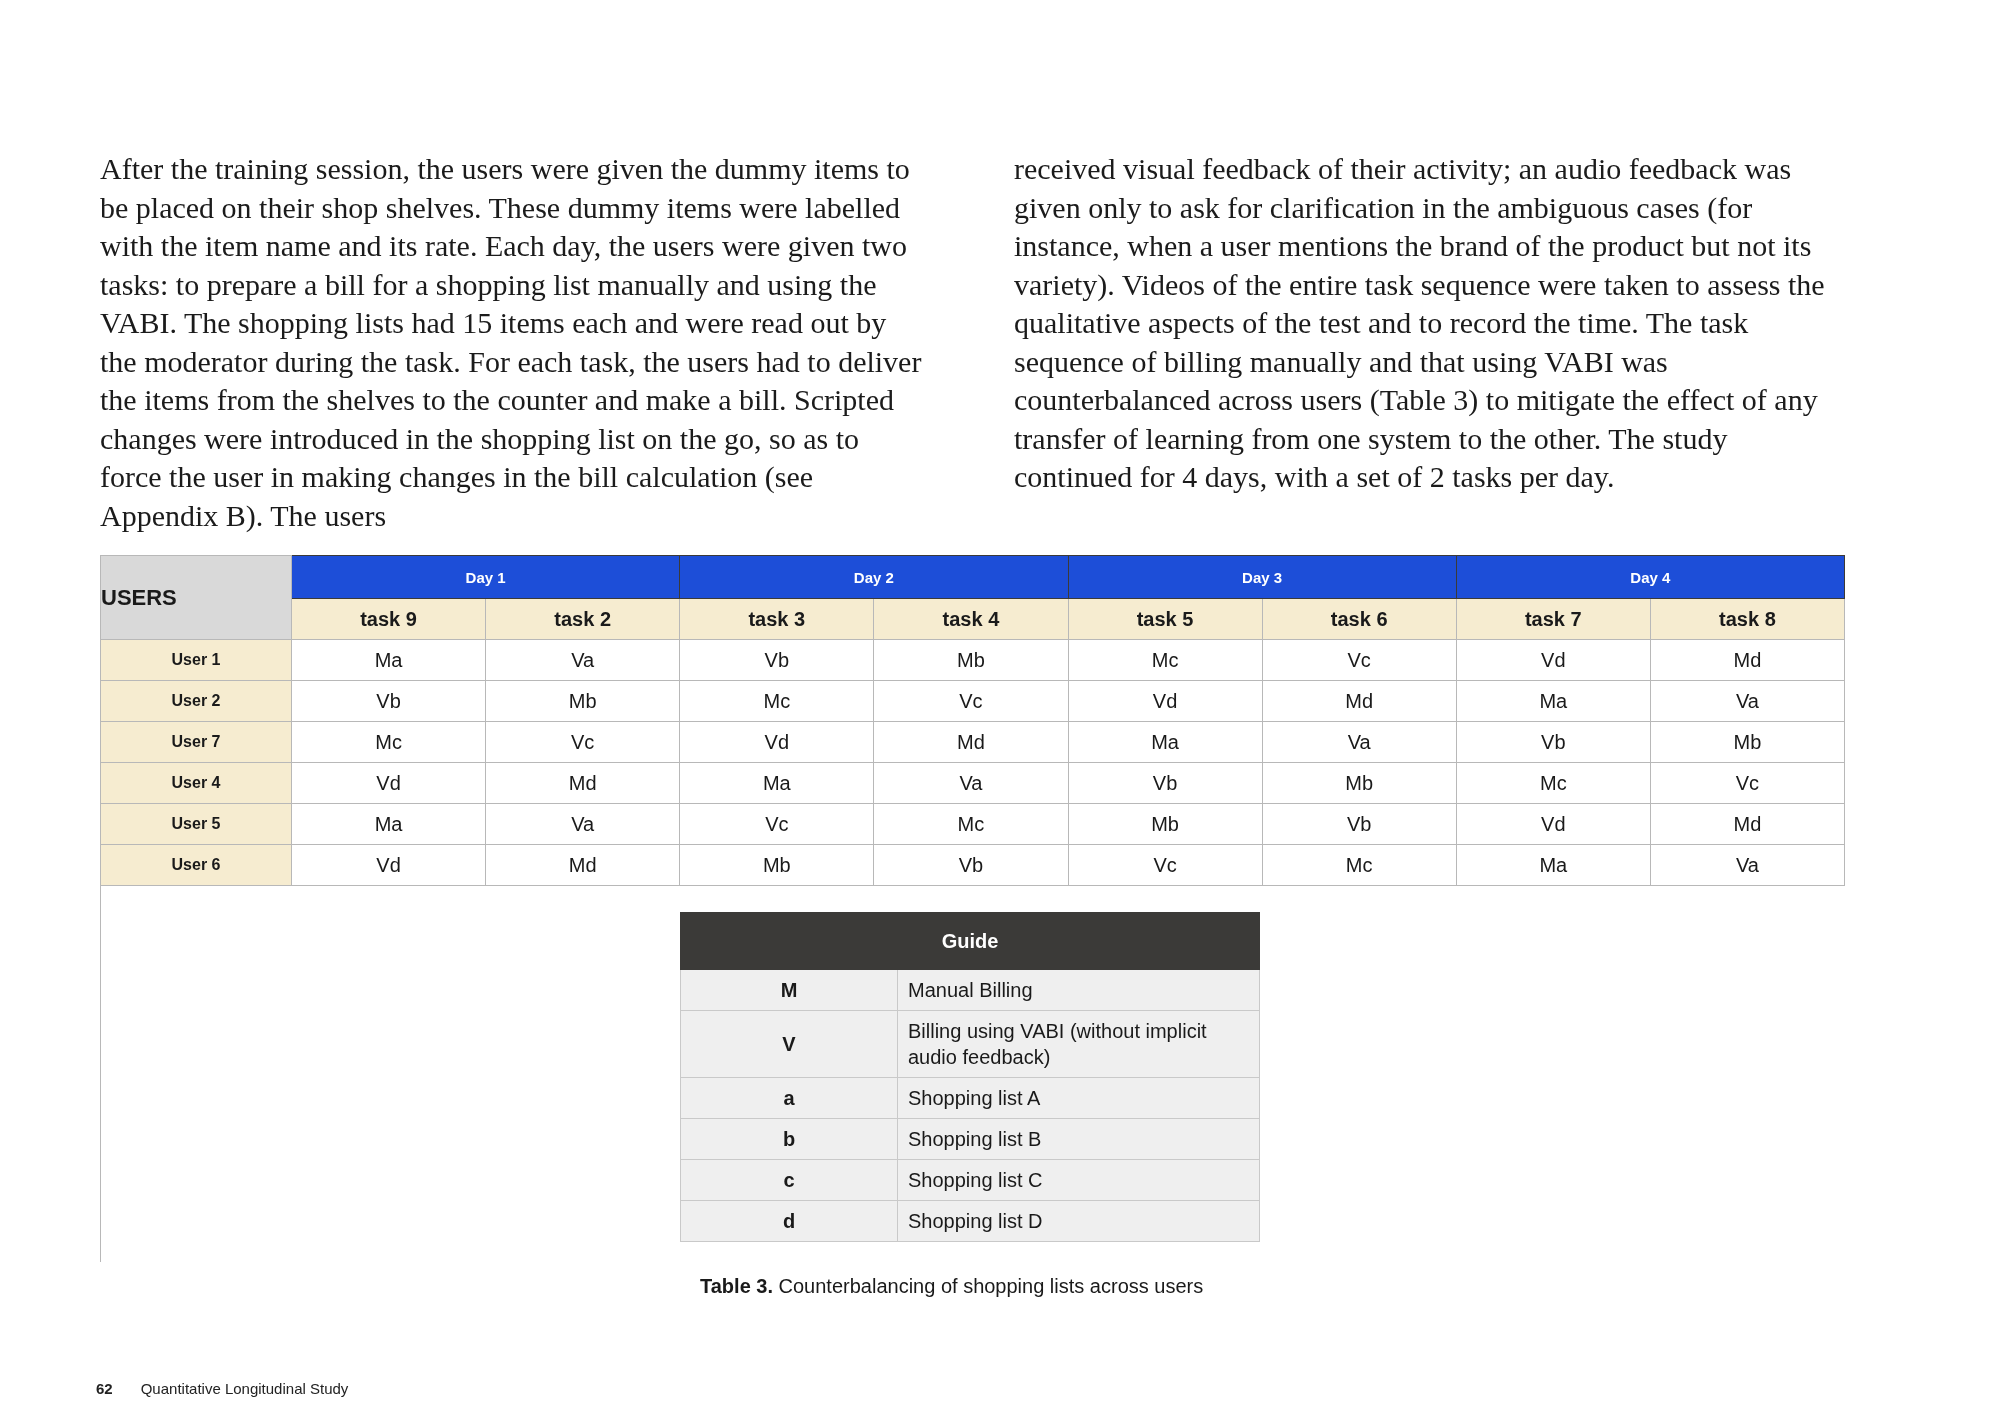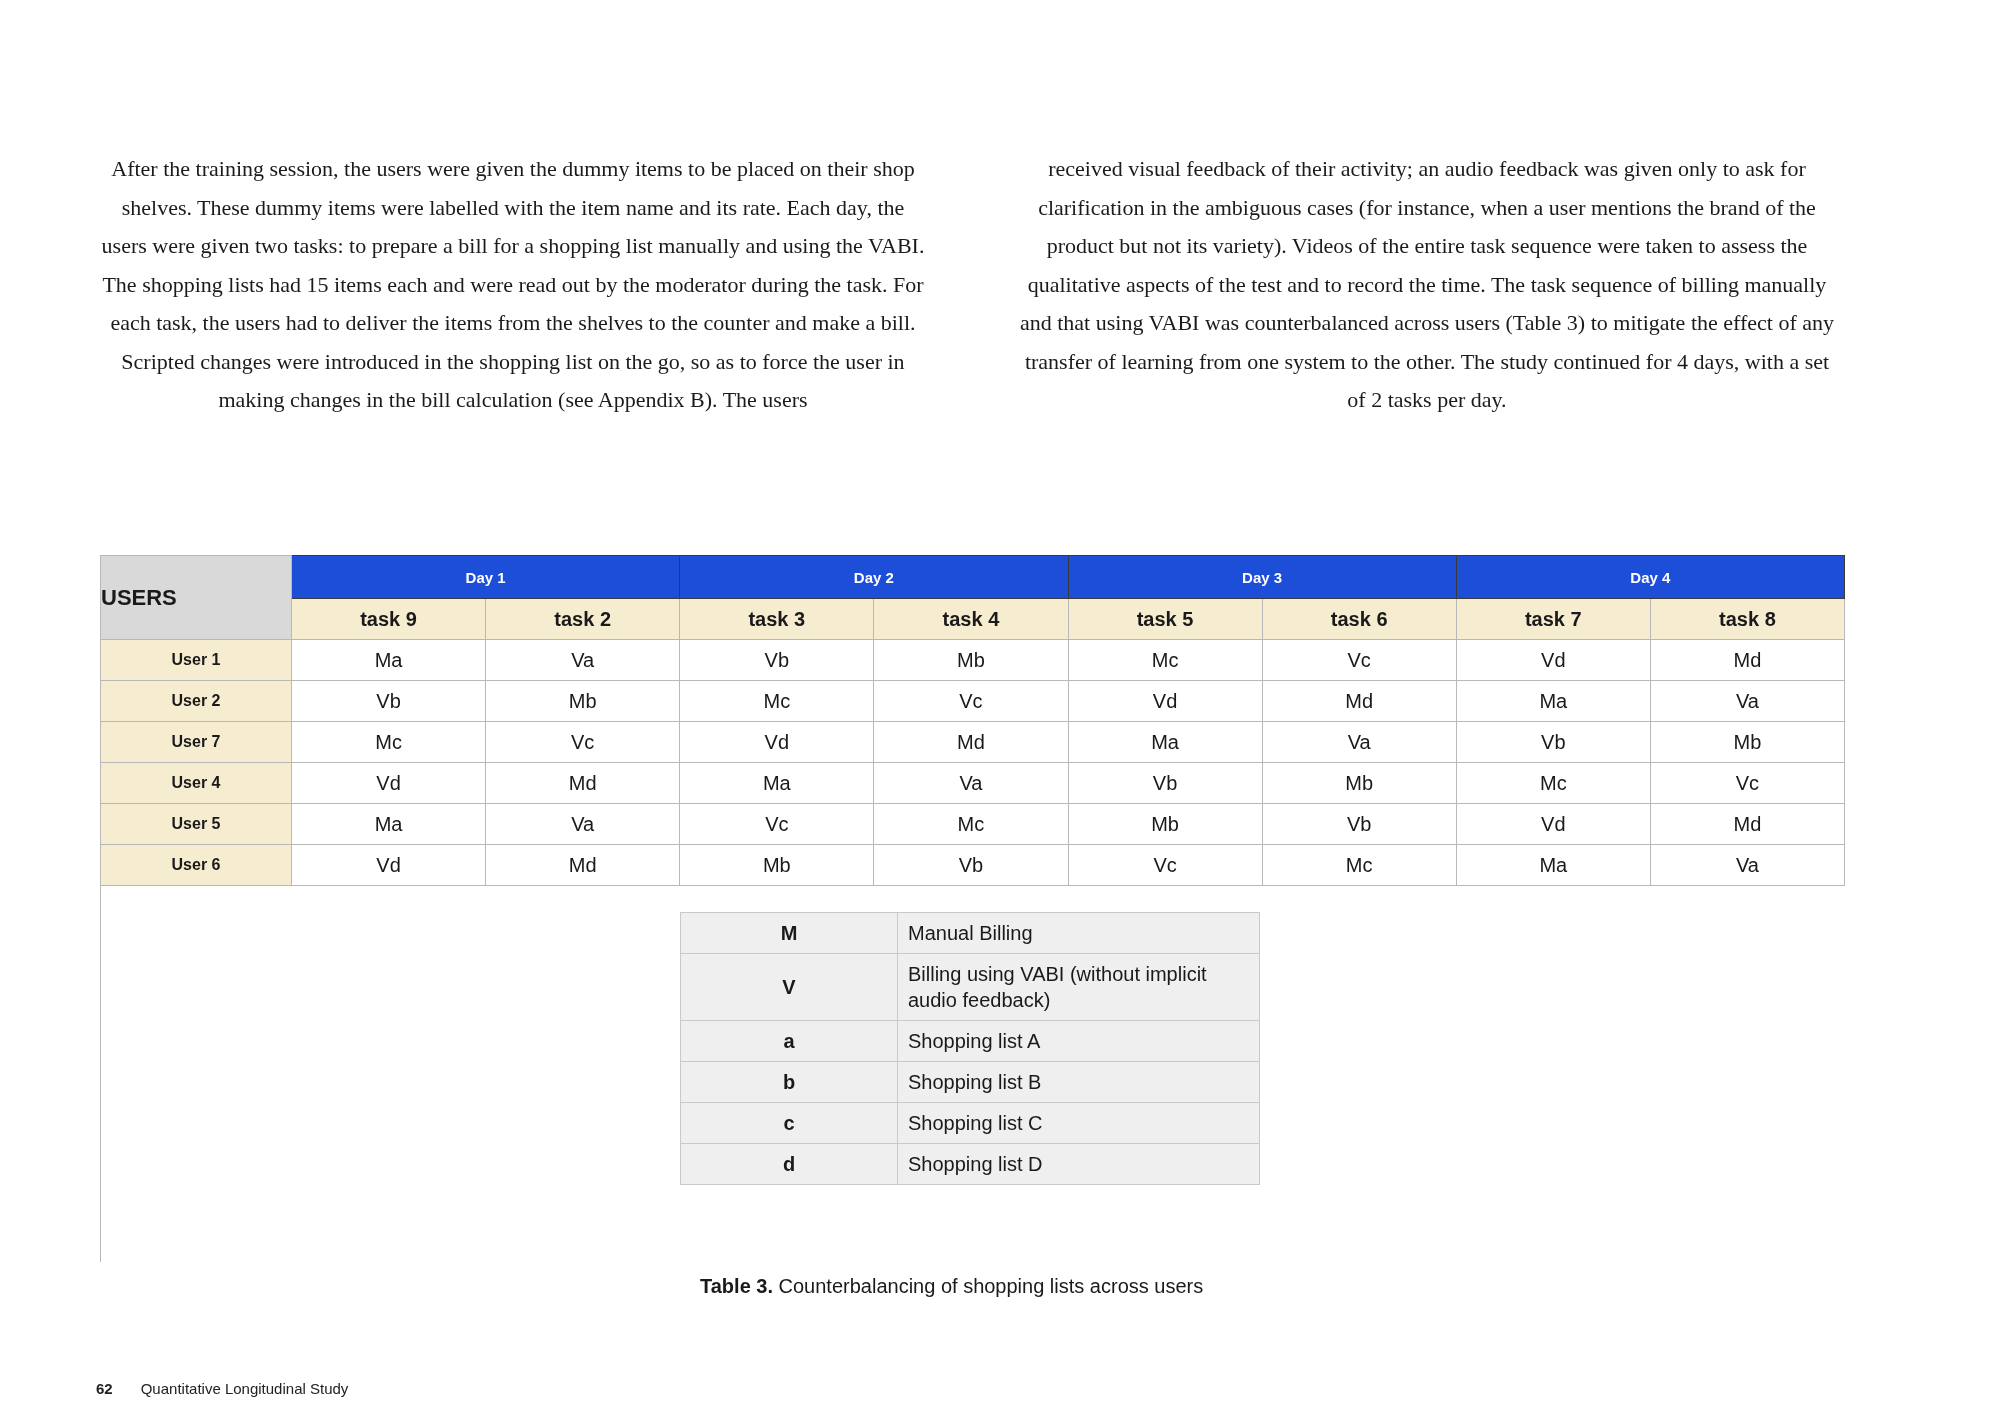--- a/index.html
+++ b/index.html
@@ -31,24 +31,24 @@
     width: 1740px;
     display: flex;
     gap: 88px;
   }
   .col {
     width: 826px;
   }
   .col p {
     margin: 0;
     font-family: "Liberation Serif", serif;
-    font-size: 22px;
+    font-size: 30px;
     line-height: 38.5px;
     color: #1b1b1b;
-    text-align: center;
+    text-align: left;
   }
 
   
   .table-wrap {
     position: absolute;
     left: 100px;
     top: 555px;
     width: 1745px;
   }
   table.tbl {
@@ -282,20 +282,23 @@
       </tbody>
     </table>
   </div>
 
   <div class="vrule"></div>
 
   <div class="guide-wrap">
     <table class="guide">
       <tbody>
         <tr>
+          <td class="guide-head" colspan="2">Guide</td>
+        </tr>
+        <tr>
           <td class="g-key">M</td>
           <td class="g-val">Manual Billing</td>
         </tr>
         <tr>
           <td class="g-key">V</td>
           <td class="g-val">Billing using VABI (without implicit audio feedback)</td>
         </tr>
         <tr>
           <td class="g-key">a</td>
           <td class="g-val">Shopping list A</td>

